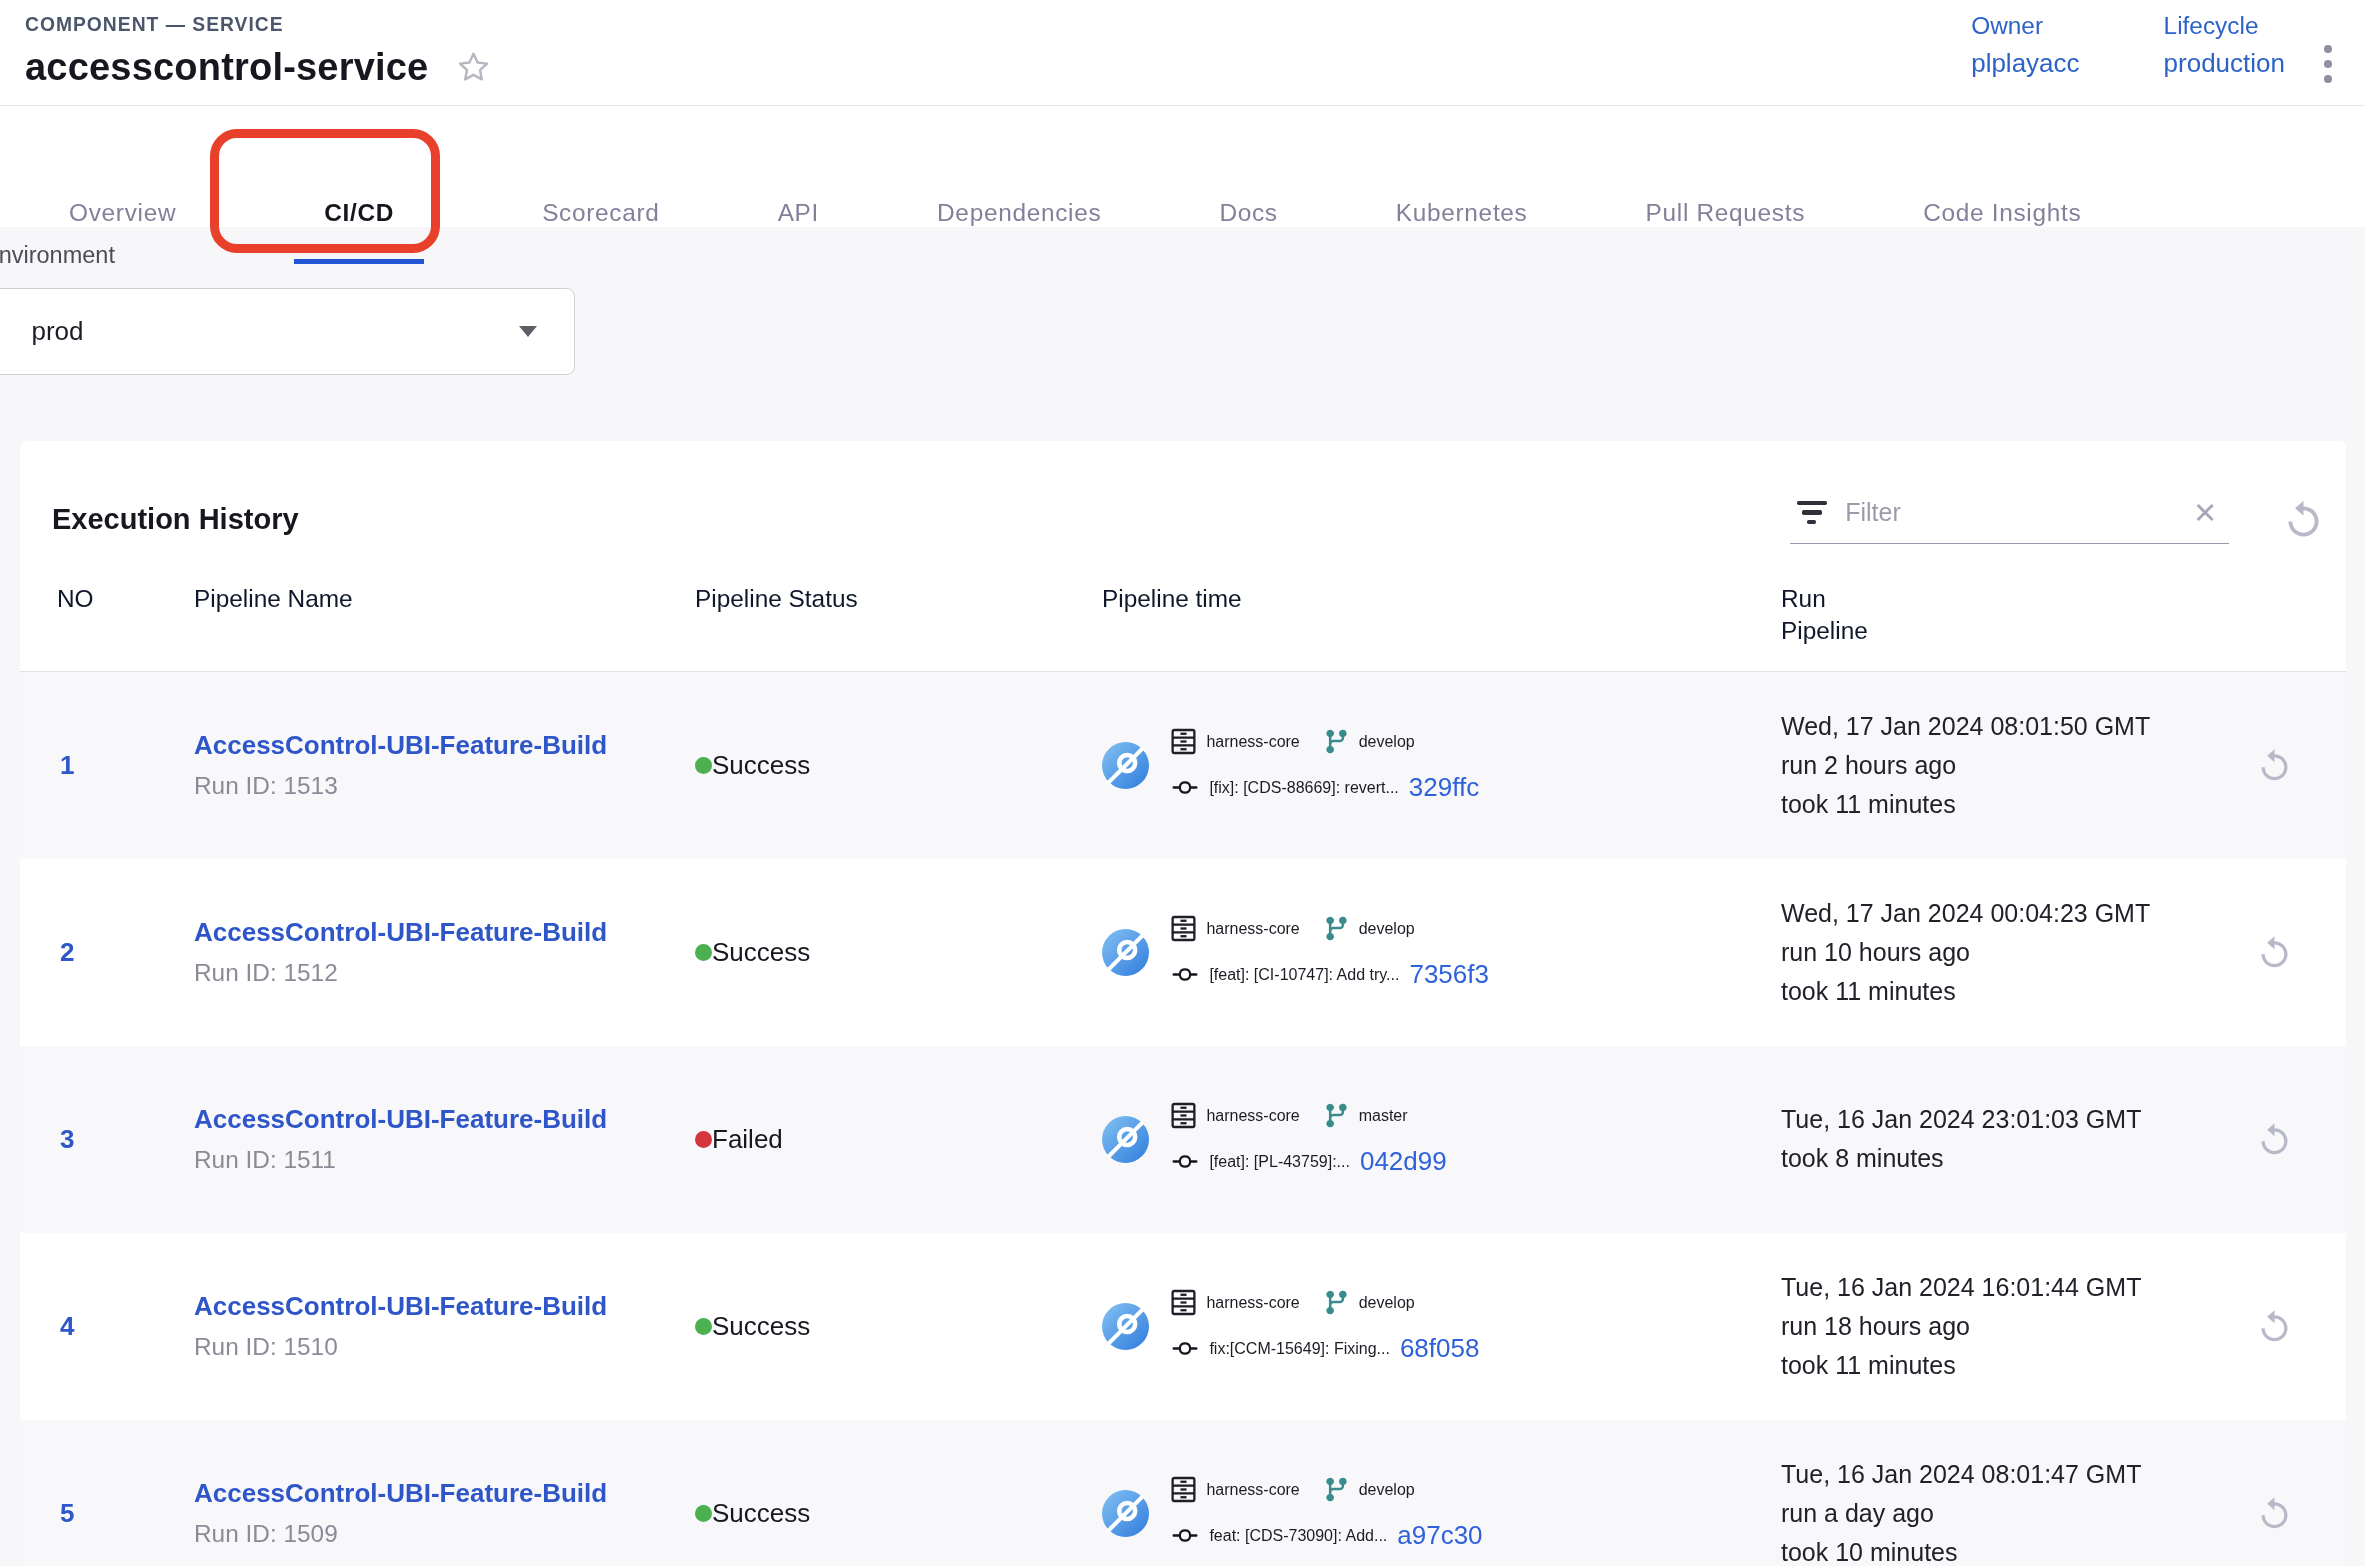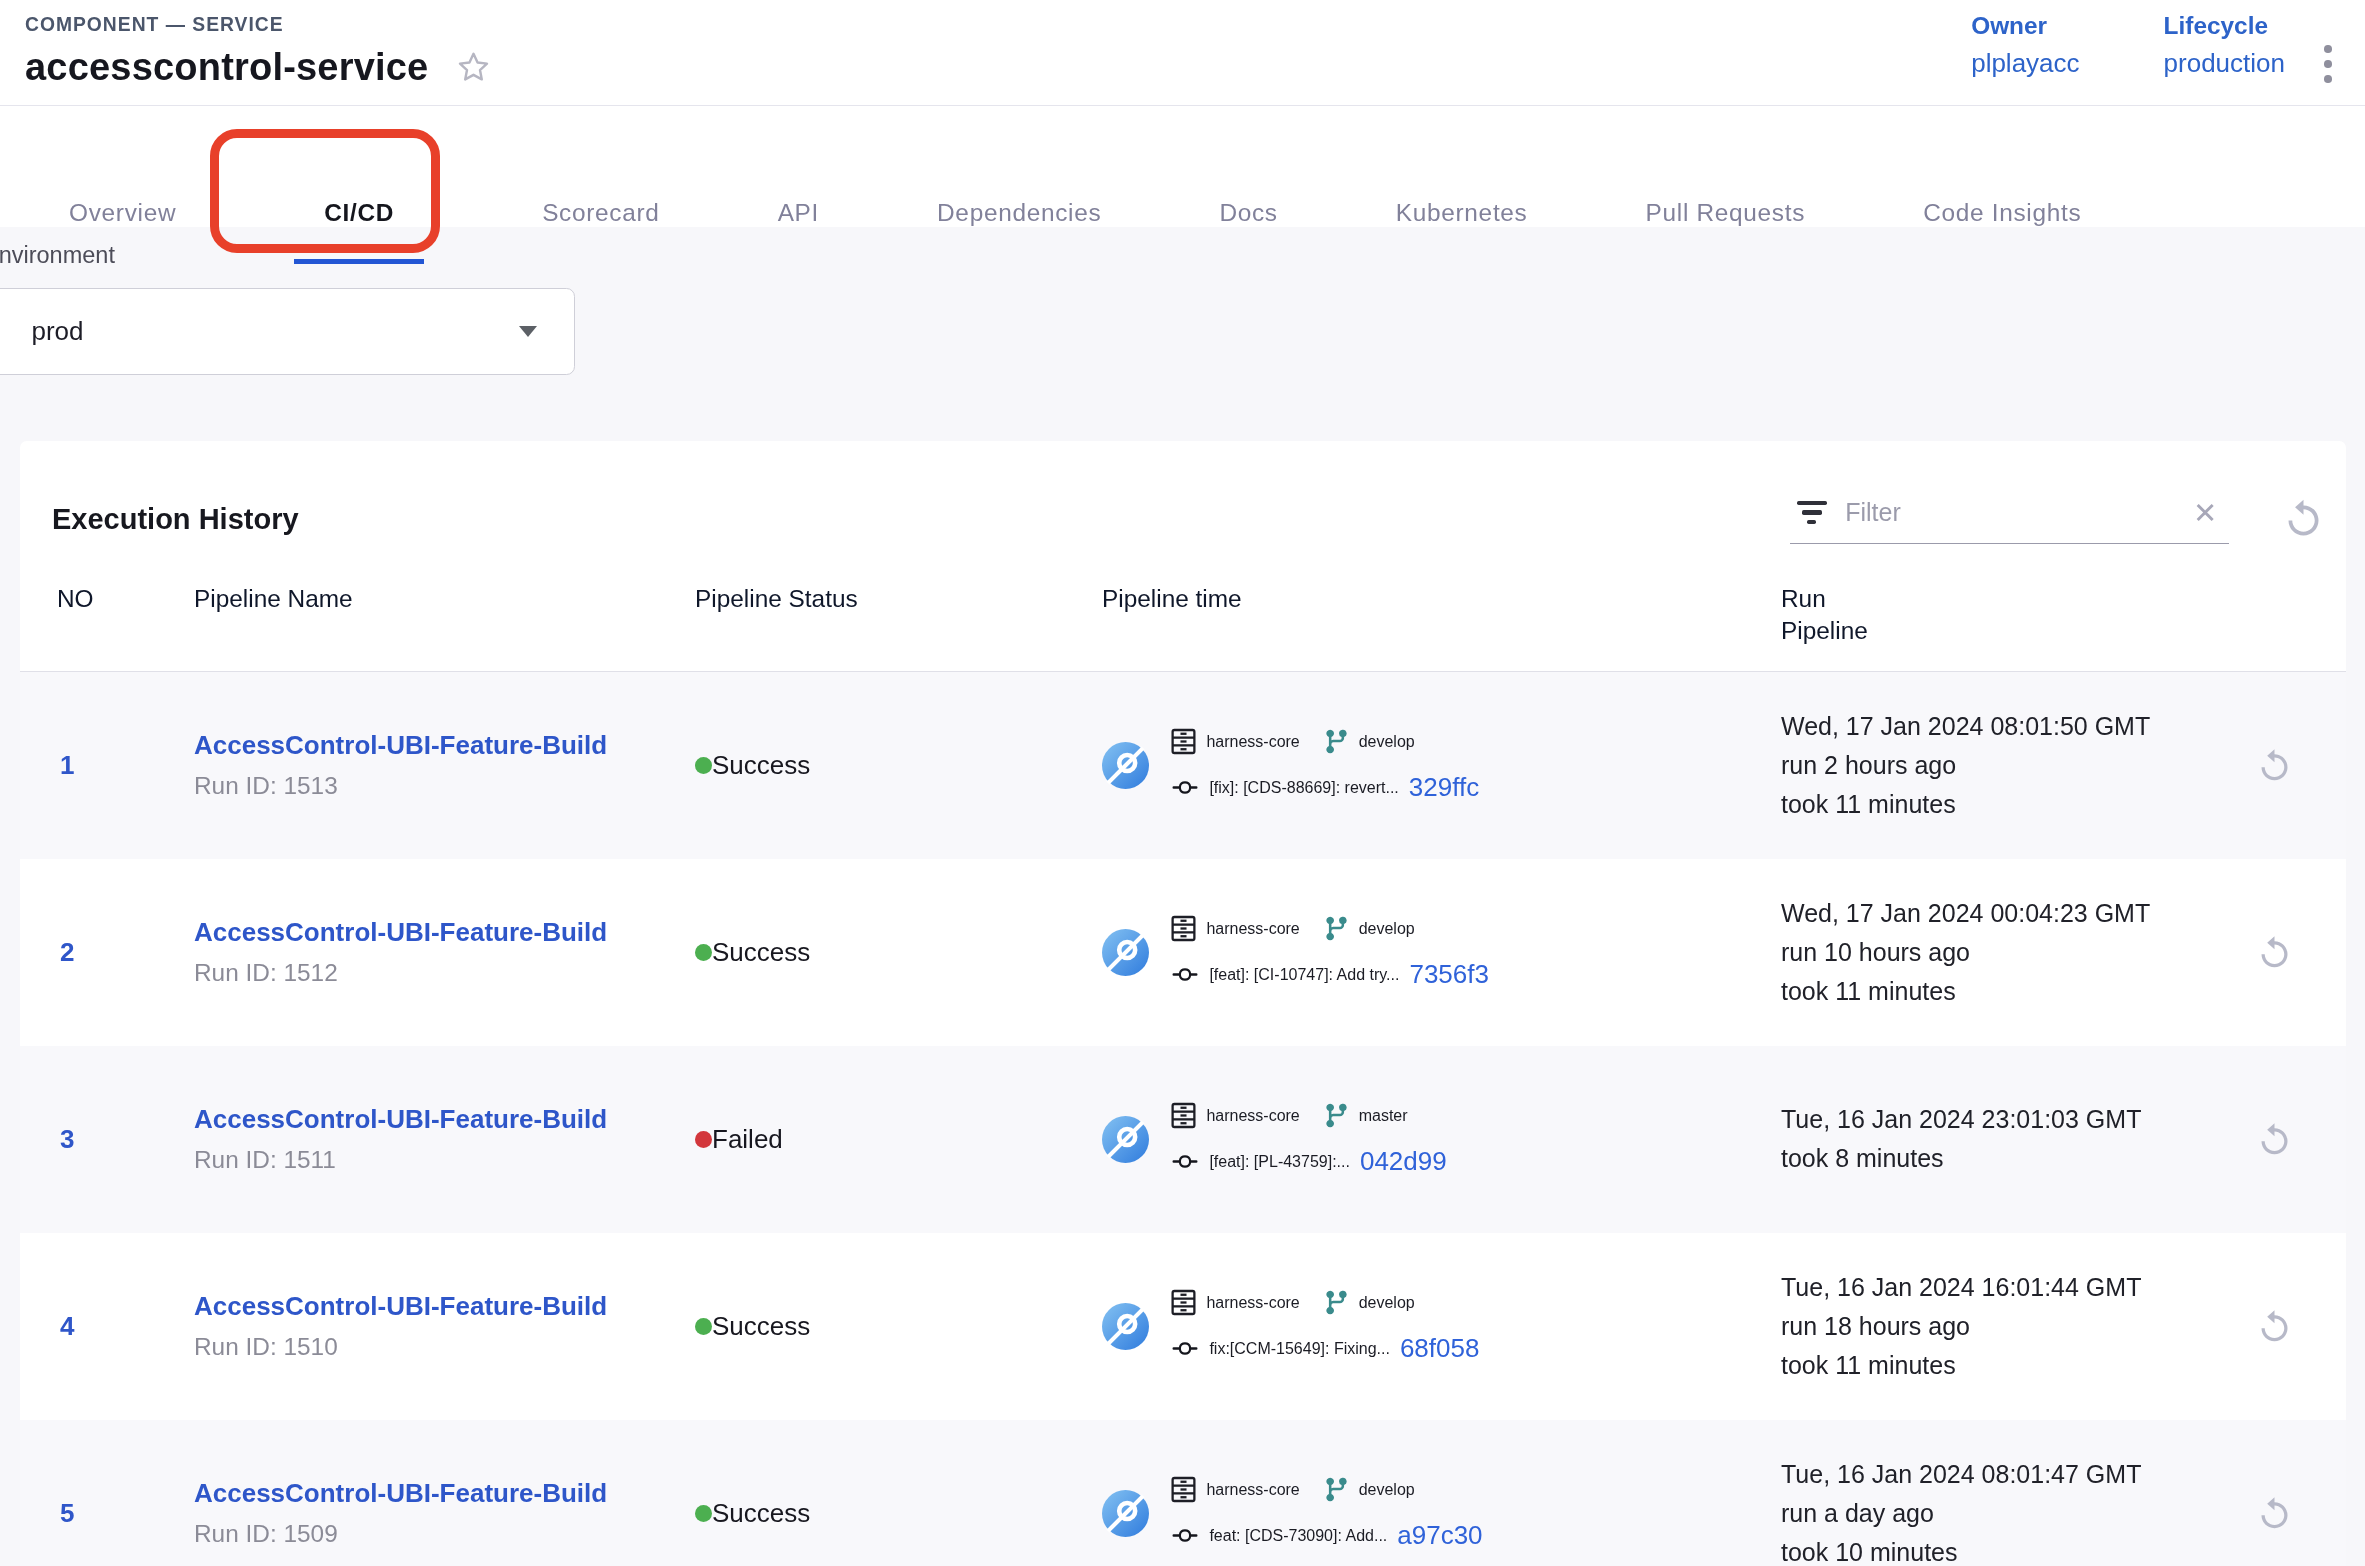--- a/index.html
+++ b/index.html
@@ -16,21 +16,21 @@
   }
   .breadcrumb {
     font-size:19.3px; font-weight:600; letter-spacing:1px;
     color:#4b566b;
   }
   .title-row { display:flex; align-items:center; margin-top:10px; }
   .page-title { font-size:38px; font-weight:700; color:#16171f; letter-spacing:0.2px; }
   .star-btn { margin-left:25px; width:40px; height:40px; display:flex; align-items:center; justify-content:center; cursor:pointer; }
   .header-right { position:absolute; top:11.8px; right:81px; display:flex; gap:84px; }
   .meta-block { display:flex; flex-direction:column; }
-  .meta-label { font-size:24.4px; font-weight:700; color:#2d63c9; }
+  .meta-label { font-size:24.4px; font-weight:400; color:#2d63c9; }
   .meta-value { font-size:26px; color:#2d63c9; margin-top:8.4px; }
   .kebab { position:absolute; top:40px; right:29px; display:flex; flex-direction:column; gap:7.6px; cursor:pointer; padding:5px; }
   .kebab i { width:7.6px; height:7.6px; border-radius:50%; background:#8f8f9d; display:block; }
   
   .tab-bar {
     background:#ffffff; height:121px; display:flex; align-items:flex-end;
     padding-left:69px; gap:118px; position:relative;
   }
   .tab {
     font-size:24.4px; letter-spacing:0.7px; color:#81819a; cursor:pointer;
@@ -62,21 +62,21 @@
   
   .card {
     background:#ffffff; margin:66px 20px 0 20px; border-radius:6.7px 6.7px 0 0;
     height:1261px;
   }
   .card-head {
     display:flex; align-items:center; justify-content:space-between;
     padding:55px 20px 0 32px;
   }
   .card-title { font-size:29px; font-weight:700; color:#17181f; }
-  .head-right { display:flex; }
+  .head-right { display:flex; align-items:center; }
   .filter-bar {
     width:439px; display:flex; align-items:center;
     border-bottom:1.7px solid #9b9bab; padding-bottom:13.5px;
   }
   .filter-icon { display:flex; flex-direction:column; align-items:center; gap:5px; margin:0 18.5px 0 6.7px; cursor:pointer; }
   .filter-icon i { display:block; height:4.2px; background:#2f3039; border-radius:1.7px; }
   .filter-icon i:nth-child(1){ width:30px; }
   .filter-icon i:nth-child(2){ width:20px; }
   .filter-icon i:nth-child(3){ width:9.2px; }
   .filter-input {

